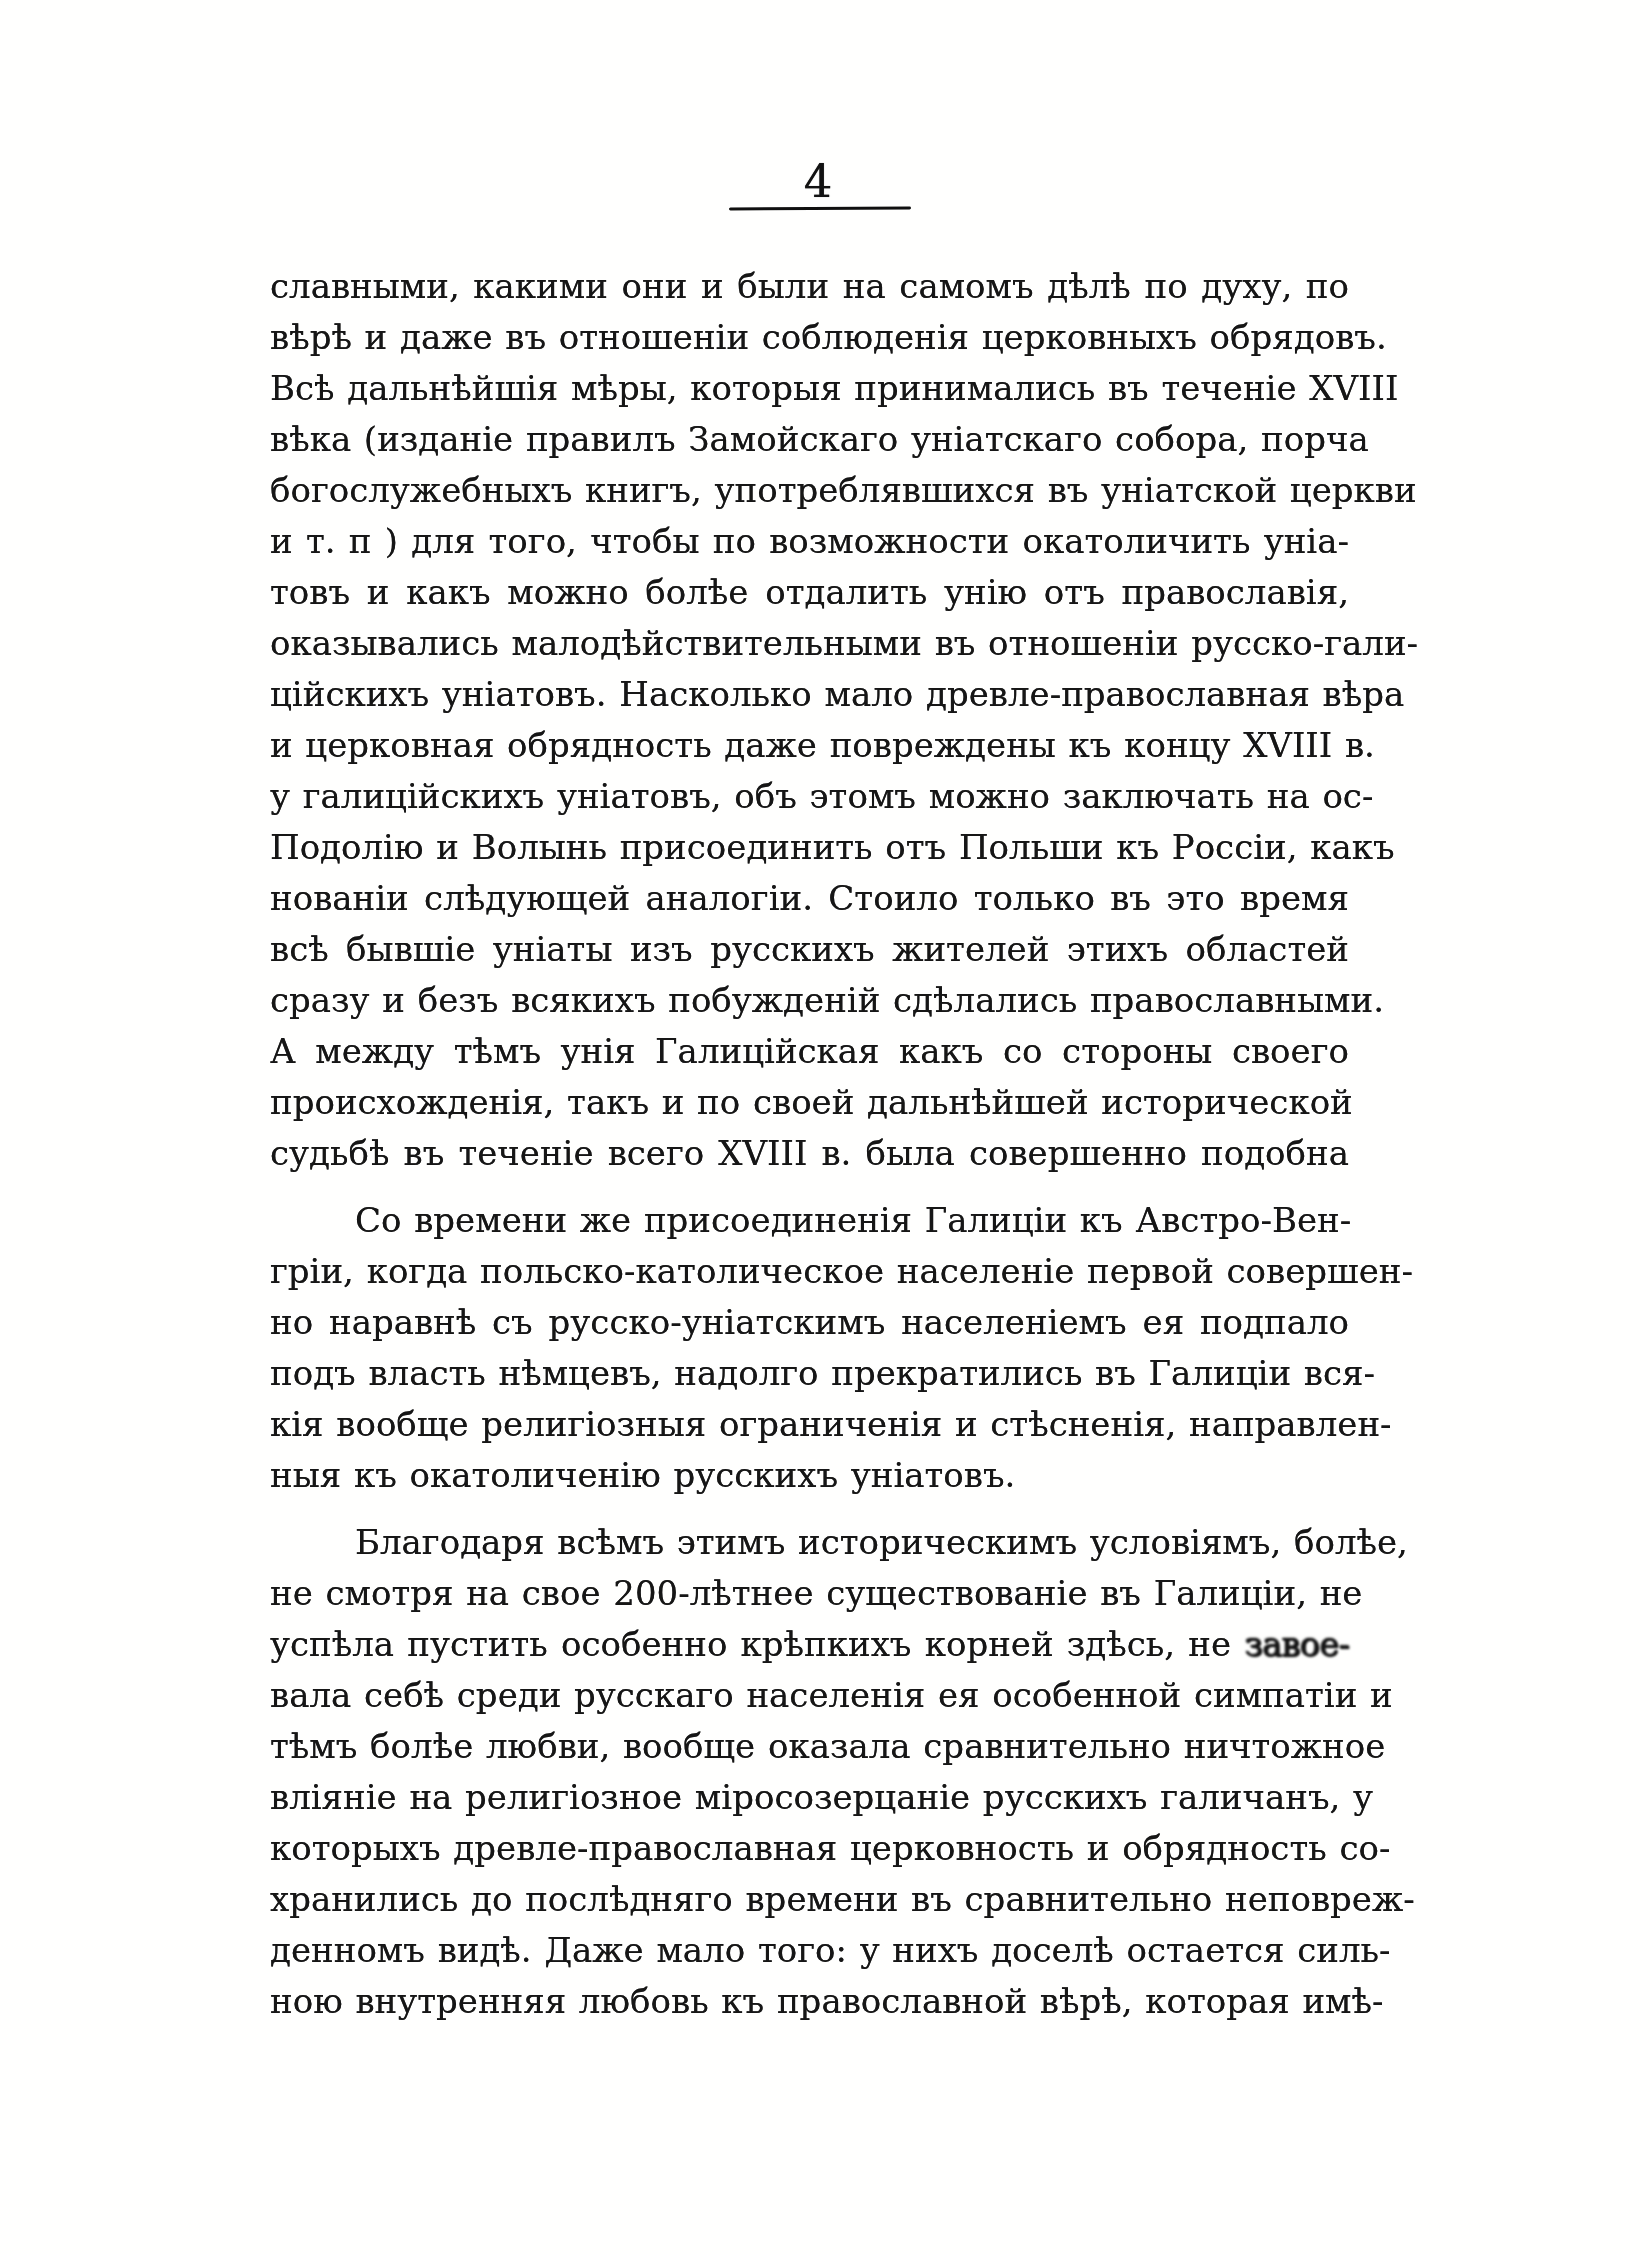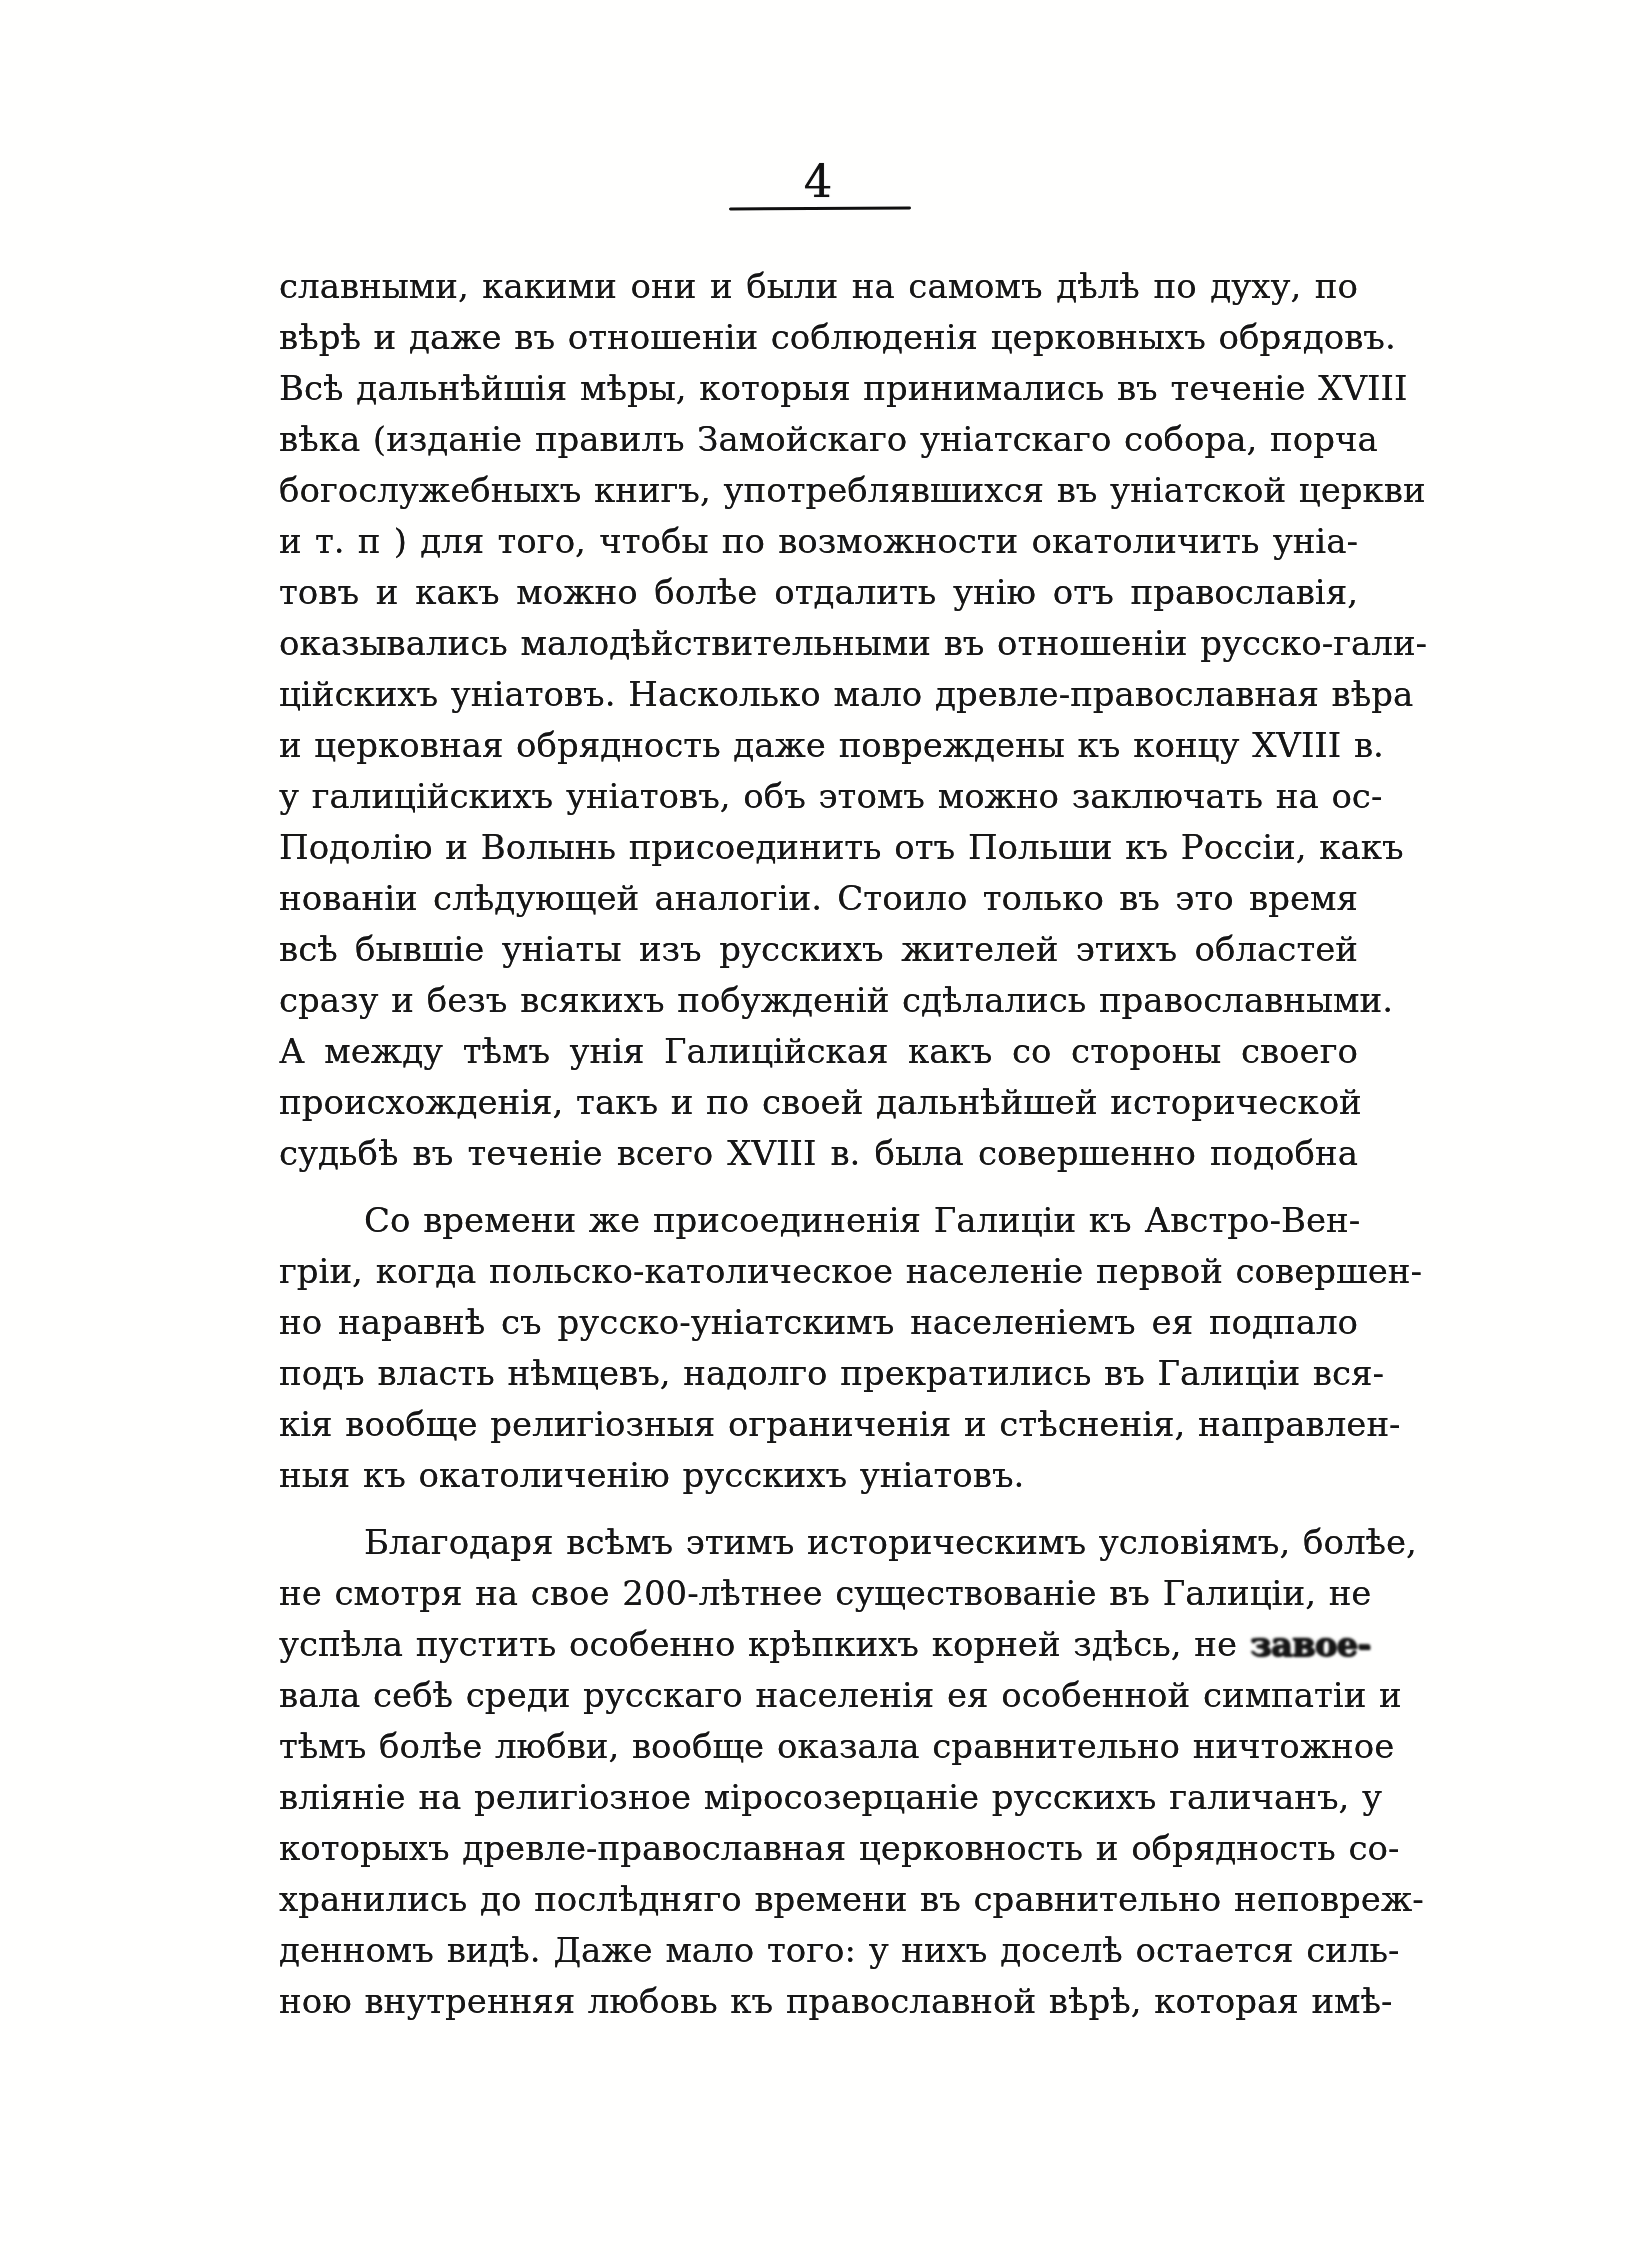--- a/index.html
+++ b/index.html
@@ -35,21 +35,21 @@
     left: 729px;
     top: 207px;
     width: 182px;
     height: 2.8px;
     background: #101010;
     border-radius: 1.9px;
     transform: rotate(-0.25deg);
   }
   .text-block {
     position: absolute;
-    left: 279px;
+    left: 270px;
     top: 261px;
     width: 1079px;
     font-size: 34px;
     line-height: 51px;
     text-shadow: 0 0 0.6px rgba(12,12,12,0.75);
     word-spacing: 1.9px;
   }
   .line {
     width: 100%;
     height: 51px;
@@ -58,21 +58,21 @@
     text-align-last: justify;
   }
   .line.endpara {
     text-align-last: left;
   }
   .line.indent {
     text-indent: 85px;
     margin-top: 16px;
   }
   .smudge {
-    font-weight: bold;
+    font-weight: normal;
     filter: blur(0.8px);
     text-shadow: 0 0 1.9px #000, 0.9px 0.9px 0.9px #000;
     letter-spacing: -0.9px;
   }
 </style>
 </head>
 <body>
 
 <div class="page">
   <div class="page-header">

